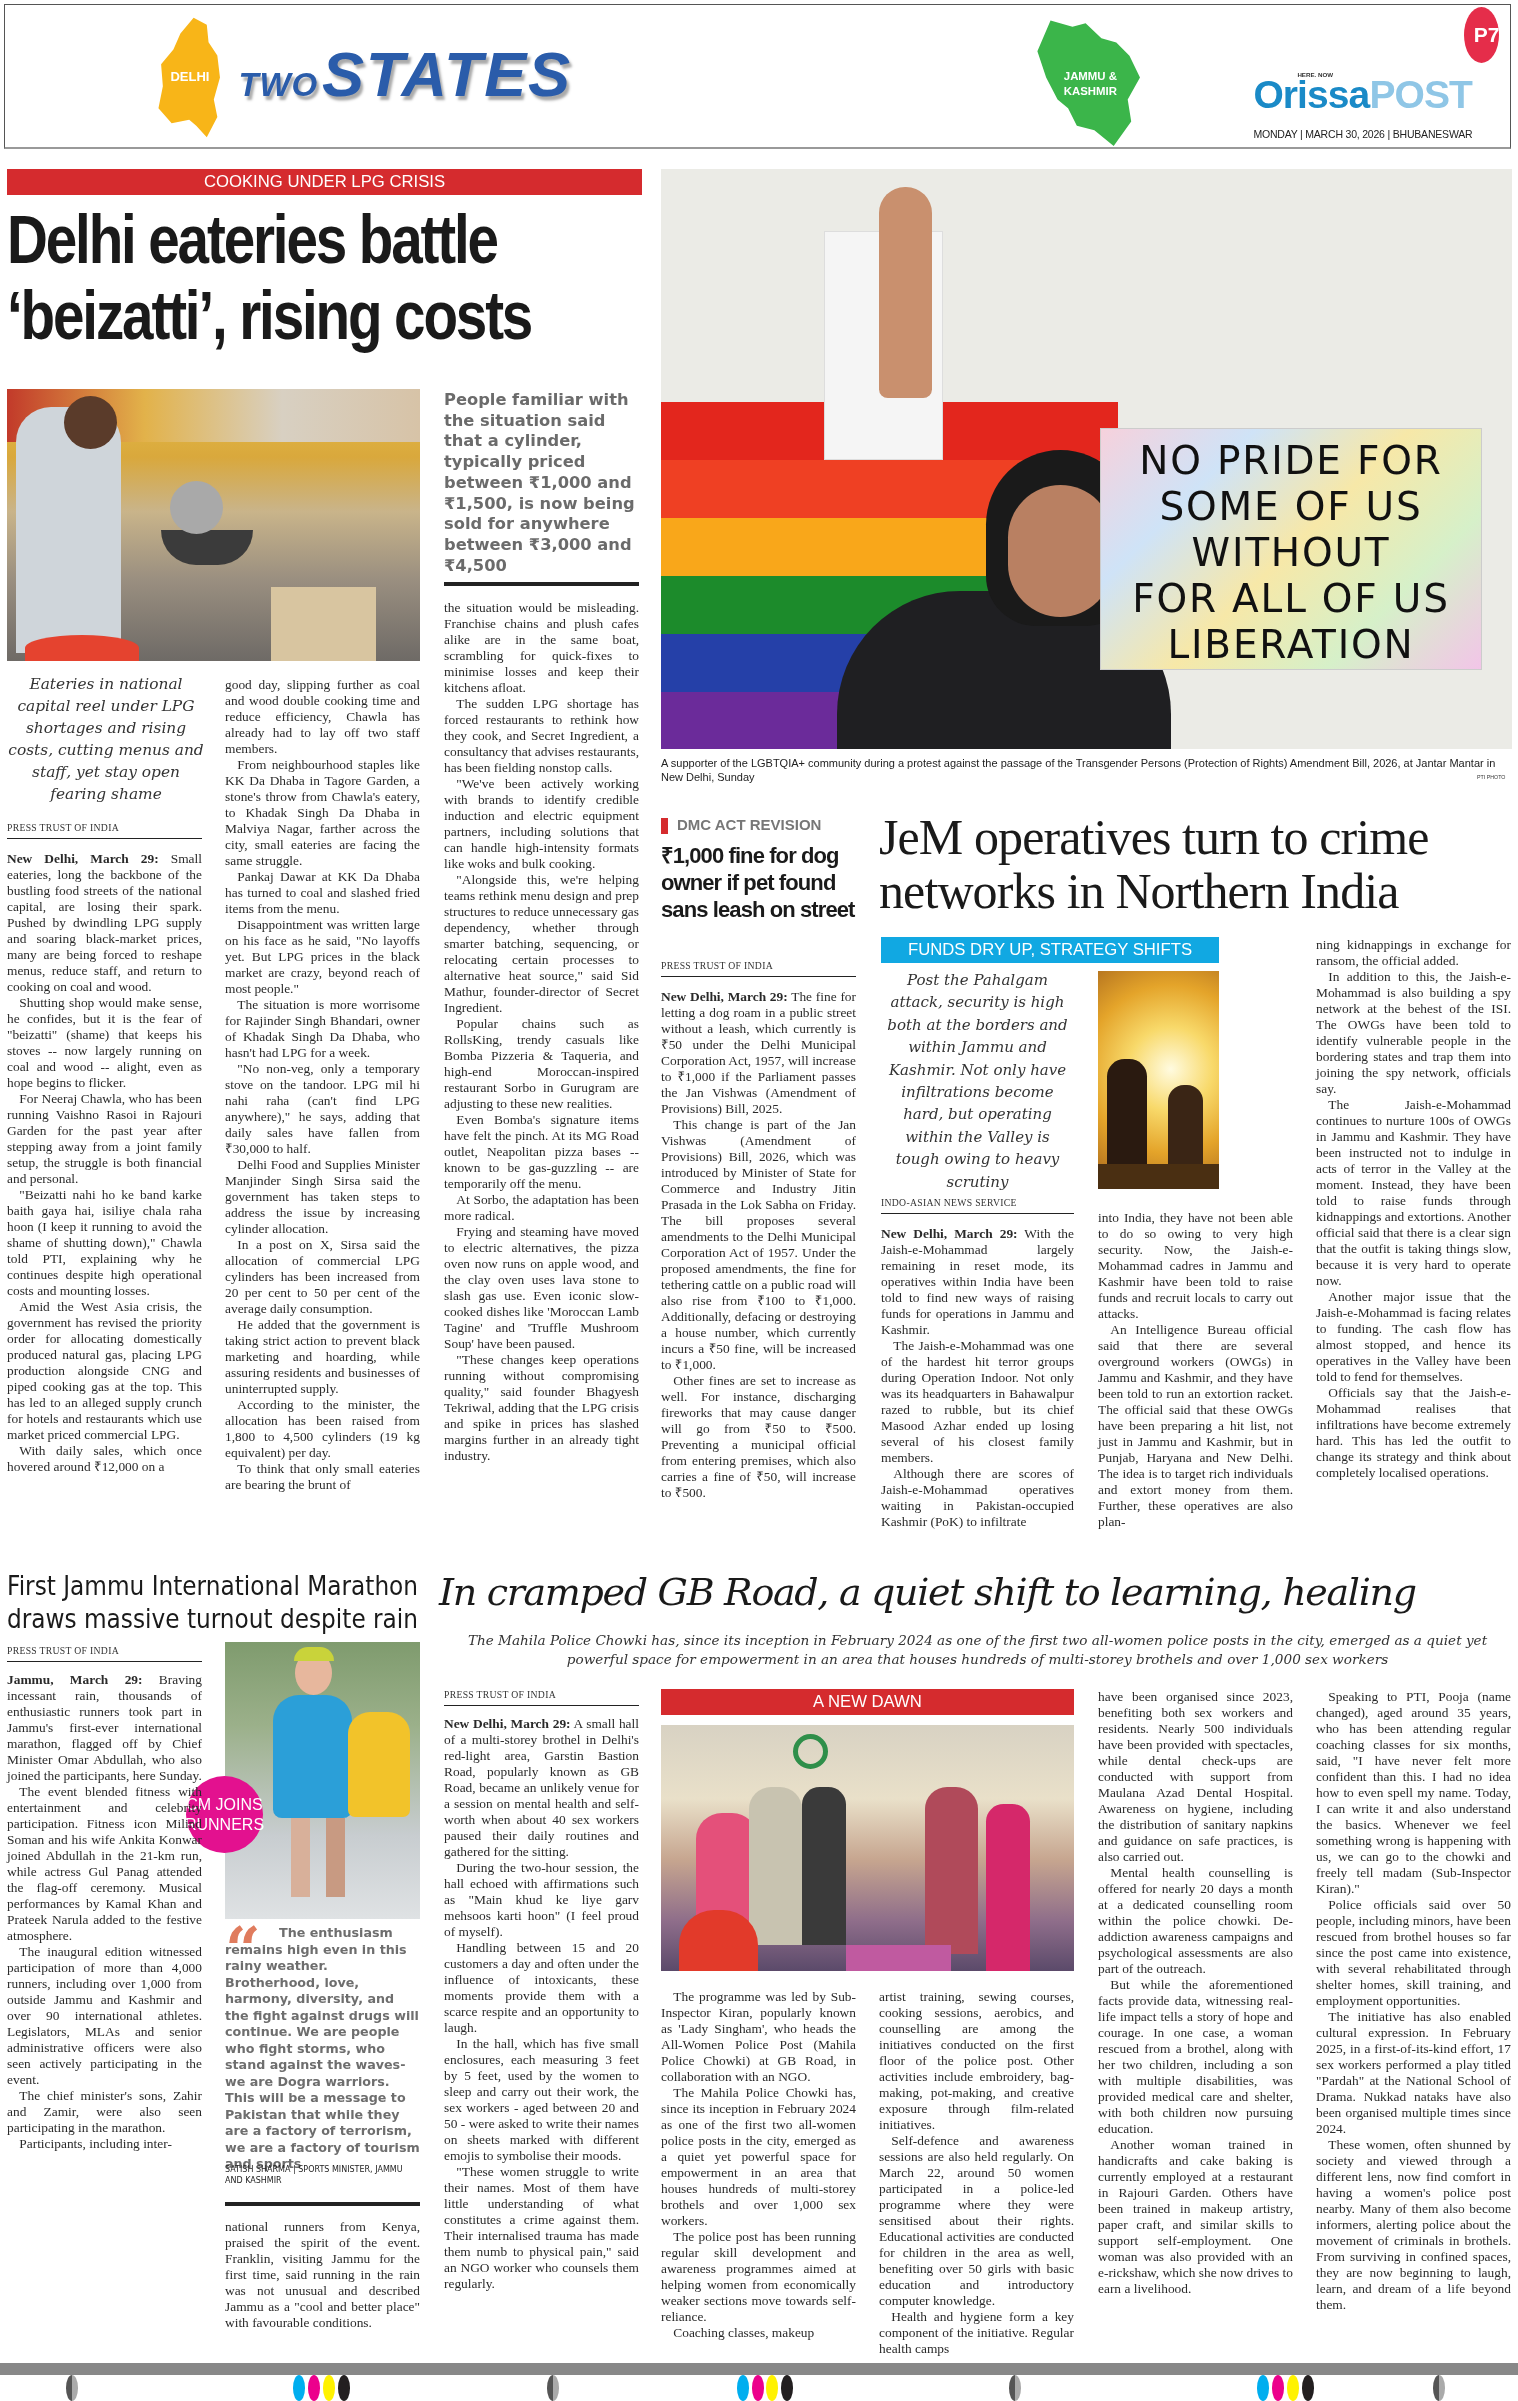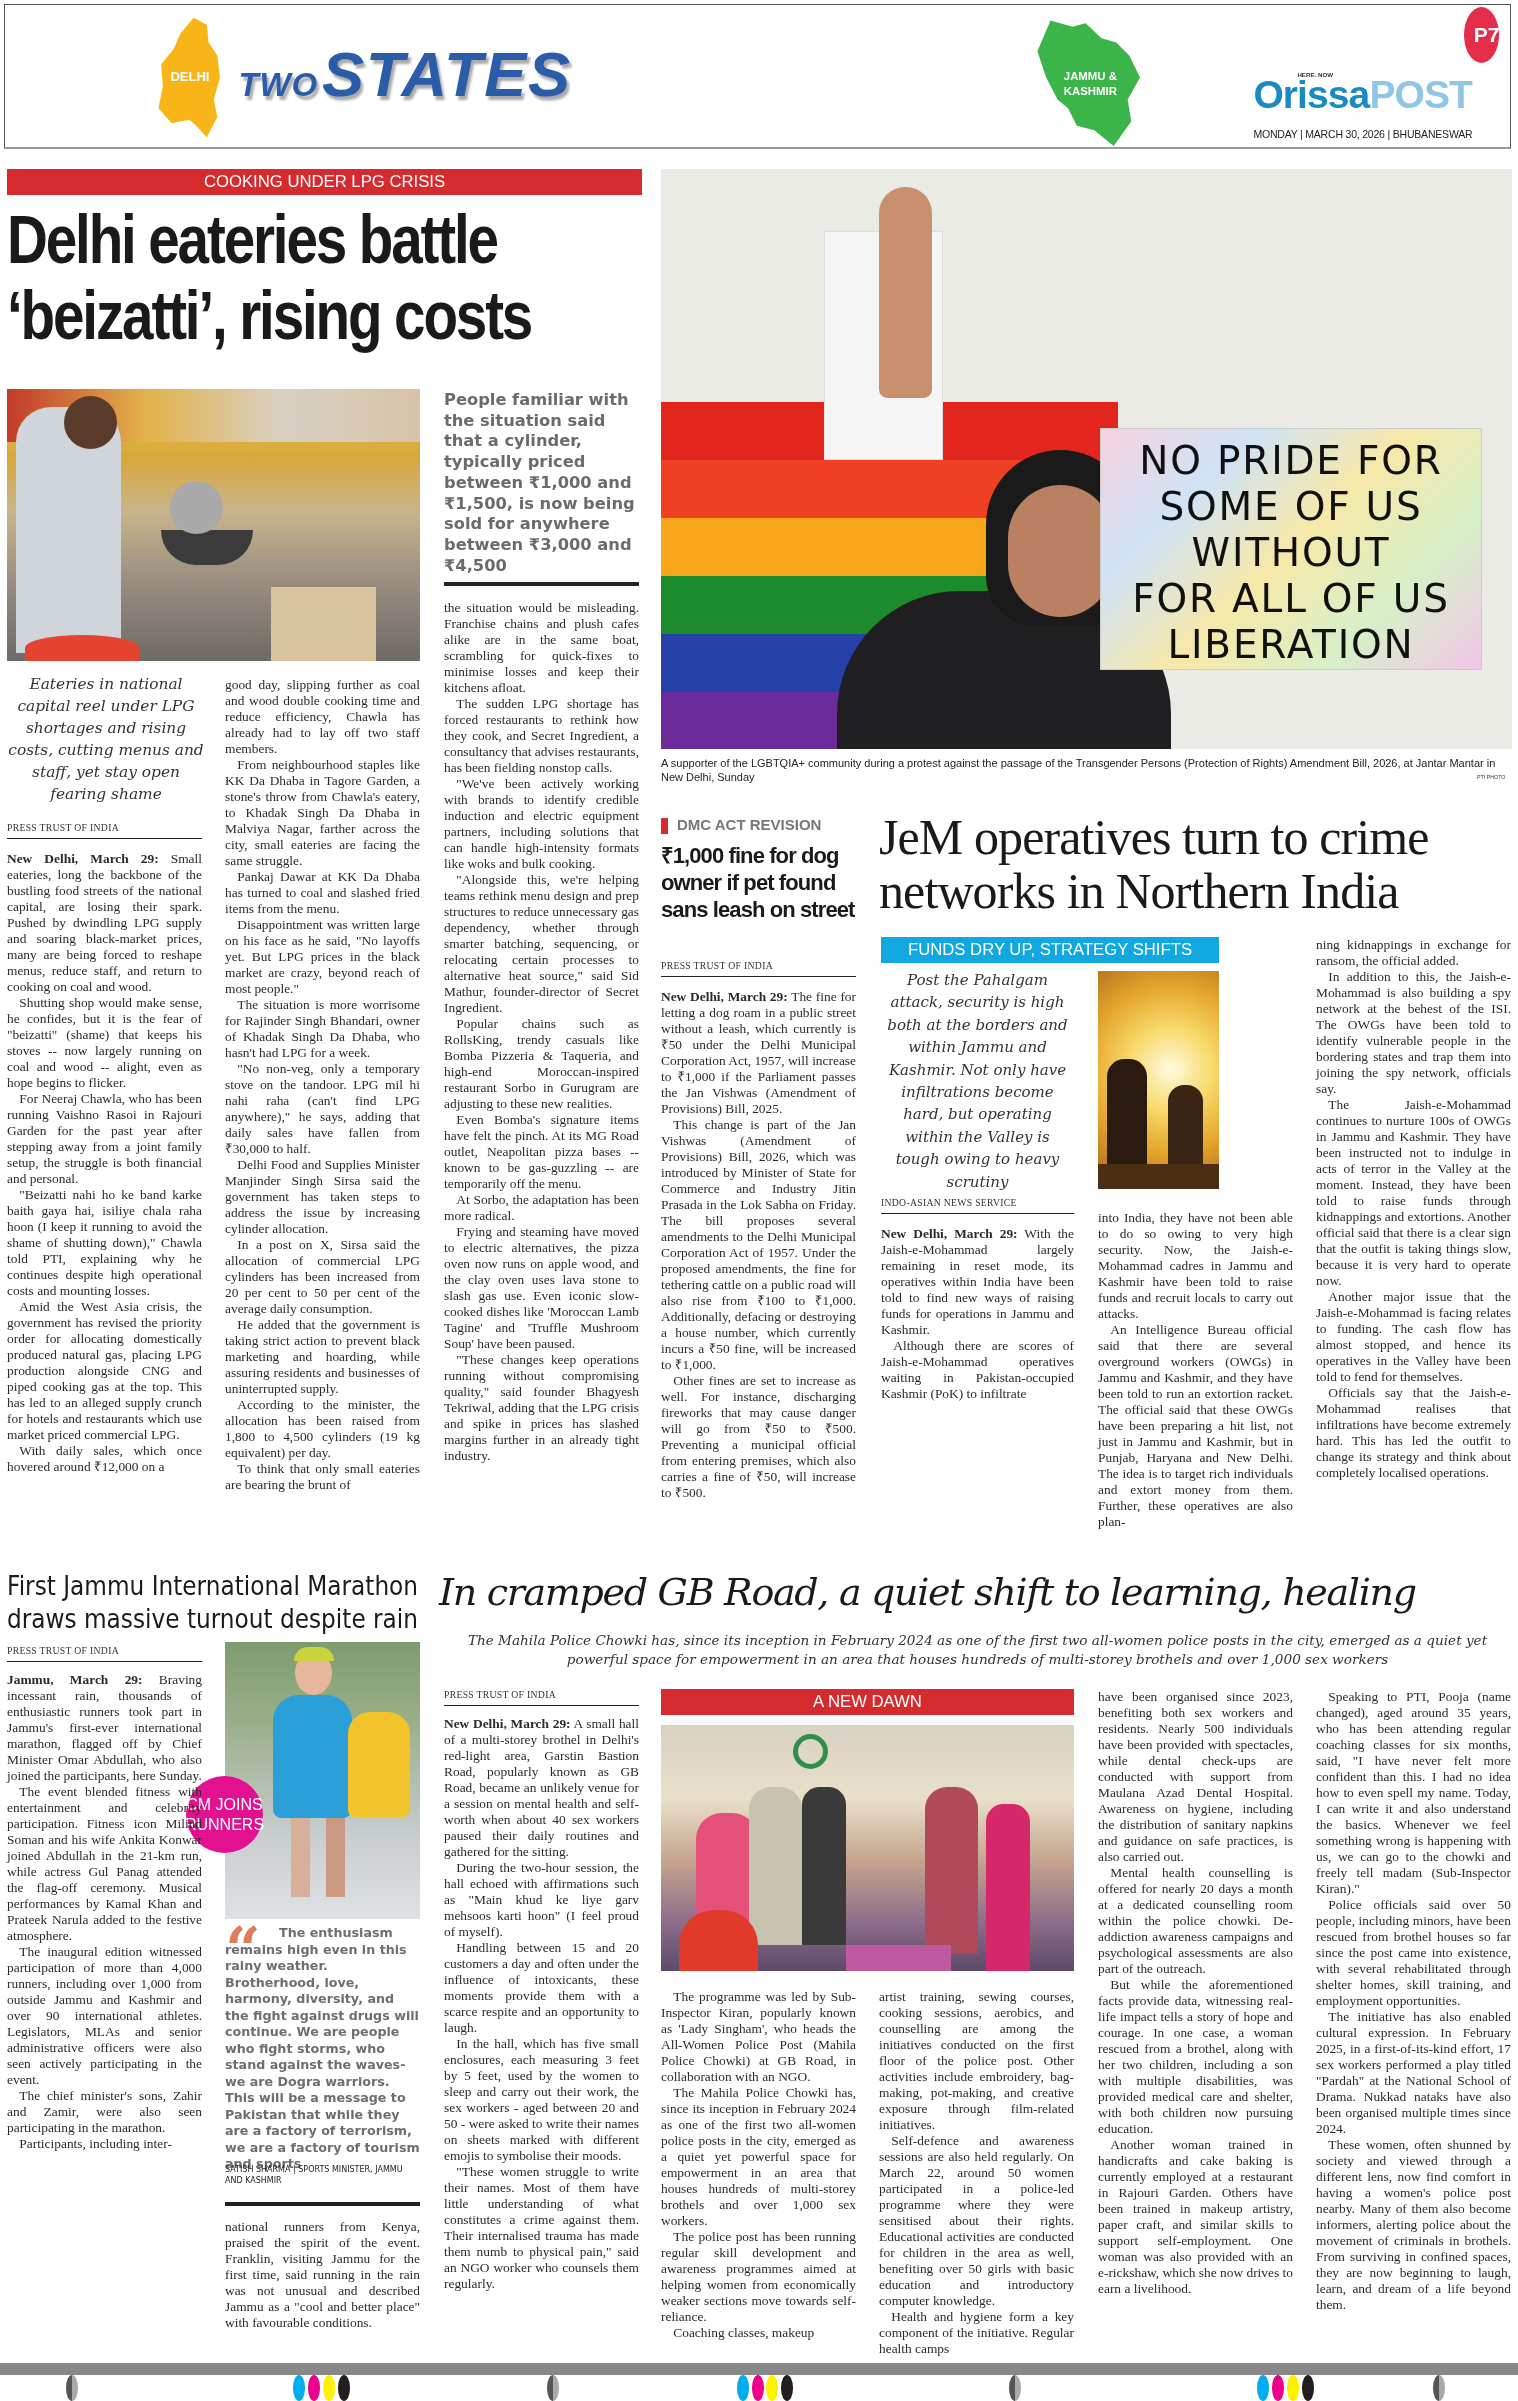--- a/index.html
+++ b/index.html
@@ -163,20 +163,21 @@
 </div>
 <div class="abs" style="left:881px;top:969px;width:193px;font-family:'DejaVu Serif',serif;font-style:italic;font-size:15px;line-height:22.4px;text-align:center;color:#333;">Post the Pahalgam attack, security is high both at the borders and within Jammu and Kashmir. Not only have infiltrations become hard, but operating within the Valley is tough owing to heavy scrutiny</div>
 <div class="abs photo" style="left:1098px;top:971px;width:121px;height:218px;background:radial-gradient(circle at 60% 45%,#fffbe0 0%,#f8d96a 30%,#e4a42a 60%,#a2611c 100%);">
   <div class="abs" style="left:8.8px;top:88px;width:40px;height:130px;background:#2a1a10;border-radius:17.6px 17.6px 0 0;"></div>
   <div class="abs" style="left:70px;top:114px;width:35px;height:104px;background:#3a2515;border-radius:16px 16px 0 0;"></div>
   <div class="abs" style="left:0;top:193px;width:121px;height:24.6px;background:#4a2f12;"></div>
 </div>
 <div class="abs agency" style="left:881px;top:1197px;width:193px;">INDO-ASIAN NEWS SERVICE</div>
 <div class="abs body-text" style="left:881px;top:1226px;width:193px;">
   <p class="first"><span class="dateline">New Delhi, March 29:</span> <span>With the Jaish-e-Mohammad largely remaining in reset mode, its operatives within India have been told to find new ways of raising funds for operations in Jammu and Kashmir.</span></p>
+  <p>The Jaish-e-Mohammad was one of the hardest hit terror groups during Operation Indoor. Not only was its headquarters in Bahawalpur razed to rubble, but its chief Masood Azhar ended up losing several of his closest family members.</p>
   <p>Although there are scores of Jaish-e-Mohammad operatives waiting in Pakistan-occupied Kashmir (PoK) to infiltrate</p>
 </div>
 <div class="abs body-text" style="left:1098px;top:1210px;width:195px;">
   <p class="first">into India, they have not been able to do so owing to very high security. Now, the Jaish-e-Mohammad cadres in Jammu and Kashmir have been told to raise funds and recruit locals to carry out attacks.</p>
   <p>An Intelligence Bureau official said that there are several overground workers (OWGs) in Jammu and Kashmir, and they have been told to run an extortion racket. The official said that these OWGs have been preparing a hit list, not just in Jammu and Kashmir, but in Punjab, Haryana and New Delhi. The idea is to target rich individuals and extort money from them. Further, these operatives are also plan-</p>
 </div>
 <div class="abs body-text" style="left:1316px;top:937px;width:195px;">
   <p class="first">ning kidnappings in exchange for ransom, the official added.</p>
   <p>In addition to this, the Jaish-e-Mohammad is also building a spy network at the behest of the ISI. The OWGs have been told to identify vulnerable people in the bordering states and trap them into joining the spy network, officials say.</p>
   <p>The Jaish-e-Mohammad continues to nurture 100s of OWGs in Jammu and Kashmir. They have been instructed not to indulge in acts of terror in the Valley at the moment. Instead, they have been told to raise funds through kidnappings and extortions. Another official said that there is a clear sign that the outfit is taking things slow, because it is very hard to operate now.</p>

